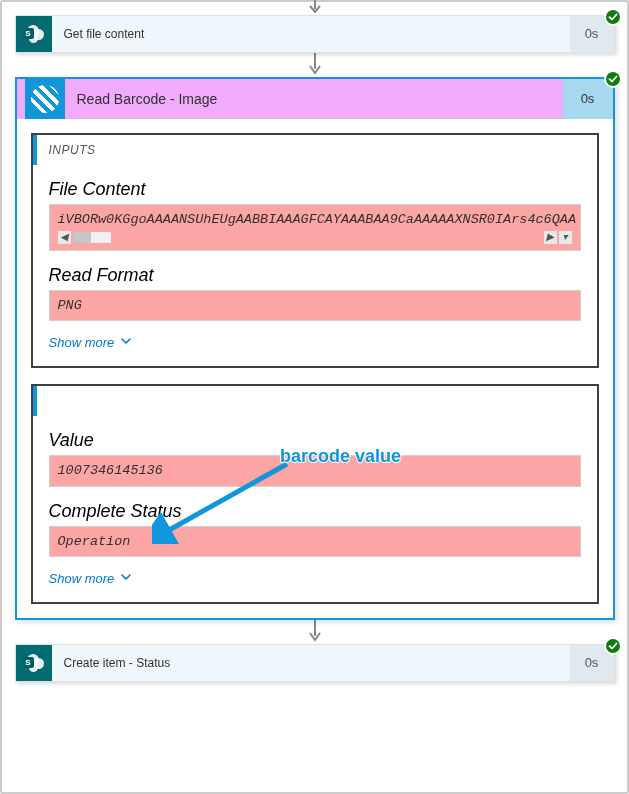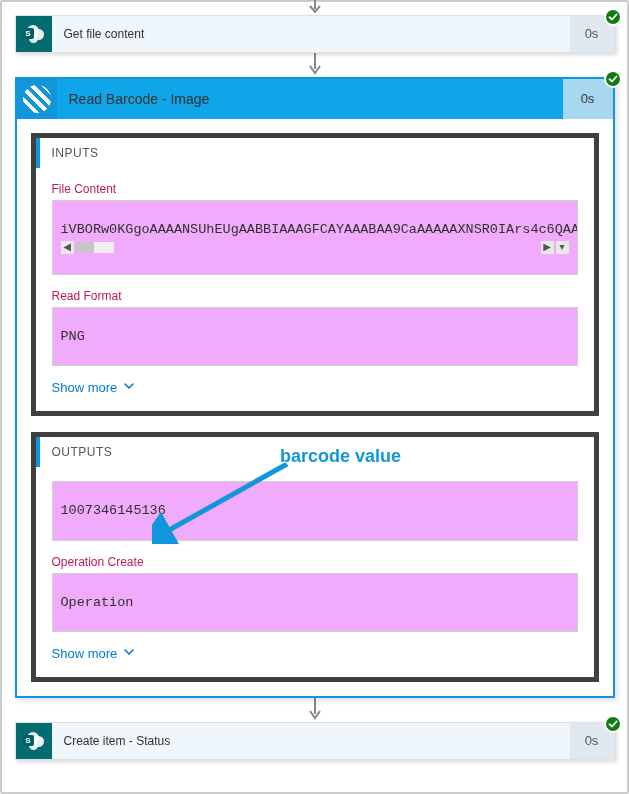--- a/index.html
+++ b/index.html
@@ -70,61 +70,62 @@
 
   
   .card-expanded {
     width: 600px;
     border: 2px solid #1296db;
     background: #fff;
     position: relative;
     box-shadow: 2px 2px 6px rgba(0,0,0,0.15);
   }
   .card-header {
-    background: #0ea5e9;
-    display:flex; align-items:flex-start;
+    background: #f0abfc;
+    display:flex; align-items:flex-start;padding-left:8px;
   }
   .card-header .icon-box {
     width: 40px; height: 40px;
     background: #1296db;
     display:flex; align-items:center; justify-content:center;
     flex:none;
   }
   .card-header .title {
     flex:1; padding:0 12px; line-height:40px; font-size:14px; color:#323130;
   }
   .card-header .time {
     width: 50px;
     background: #a8d8f0;
     text-align:center;
     line-height:40px;
     color:#333;
   }
   .card-body { padding: 14px; display:flex; flex-direction:column; gap:16px; }
 
   .section {
-    border: 5px solid #404040;
+    border: 2px solid #404040;
     padding: 14px 16px 16px 16px;
+    font-style: italic;
   }
   .section-title-row { display:flex; align-items:center; margin: -14px -16px 14px -16px; }
   .section-bar { width: 4px; height: 30px; background:#1296db; flex:none; }
   .section-title {
     padding-left: 12px;
     font-size: 12px;
     letter-spacing: .5px;
     color: #555;
     line-height: 30px;
   }
   .field { margin-bottom: 14px; }
   .field:last-of-type { margin-bottom: 0; }
-  .field-label { font-size: 12px; color:#be185d; margin-bottom: 4px; }
+  .field-label { font-size: 18px; color:#000000; margin-bottom: 4px; }
   .field-box {
     border: 1px solid #d0d0d0;
-    background:#f0abfc;
-    padding: 20px 8px;
+    background:#fca5a5;
+    padding: 6px 8px;
     font-family: "Consolas","Courier New",monospace;
     font-size: 13.5px;
     line-height: 1.3;
     overflow:hidden;
     white-space: nowrap;
     position: relative;
   }
   .field-scroll {
     display:flex; align-items:center; gap:2px;
     margin-top:2px;
@@ -267,29 +268,29 @@
             <span>Show more</span>
             <svg width="12" height="12" viewBox="0 0 12 12">
                 <path d="M2 4 L6 8 L10 4" fill="none" stroke="#0078d4" stroke-width="1.6" stroke-linecap="round" stroke-linejoin="round"></path>
               </svg>
           </div>
         </div>
 
         <div class="section">
           <div class="section-title-row">
             <div class="section-bar"></div>
-            <div class="section-title">OUTPUTS</div>
           </div>
 
           <div class="field">
+            <div class="field-label">Value</div>
             <div class="field-box">1007346145136</div>
           </div>
 
           <div class="field">
-            <div class="field-label">Operation Create</div>
+            <div class="field-label">Complete Status</div>
             <div class="field-box">Operation</div>
           </div>
 
           <div class="show-more">
             <span>Show more</span>
             <svg width="12" height="12" viewBox="0 0 12 12">
                 <path d="M2 4 L6 8 L10 4" fill="none" stroke="#0078d4" stroke-width="1.6" stroke-linecap="round" stroke-linejoin="round"></path>
               </svg>
           </div>
         </div>

